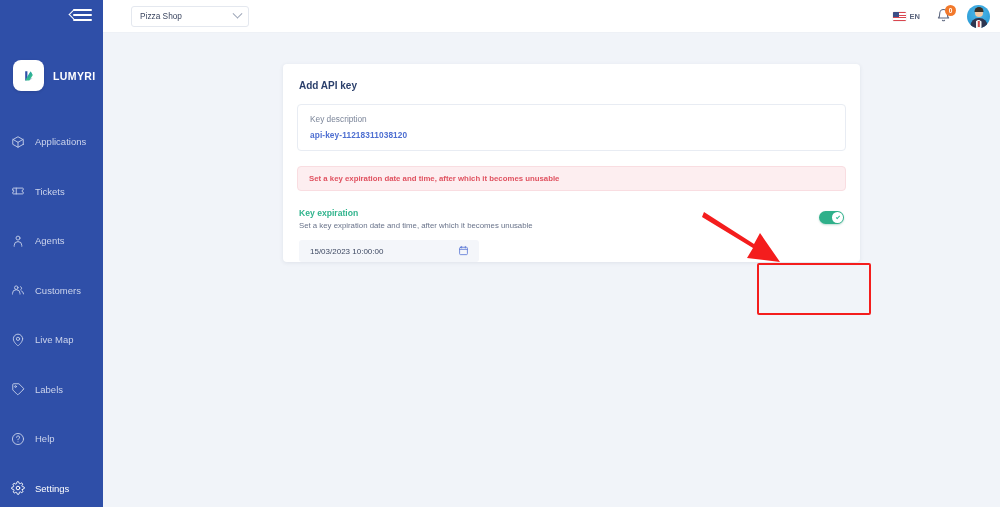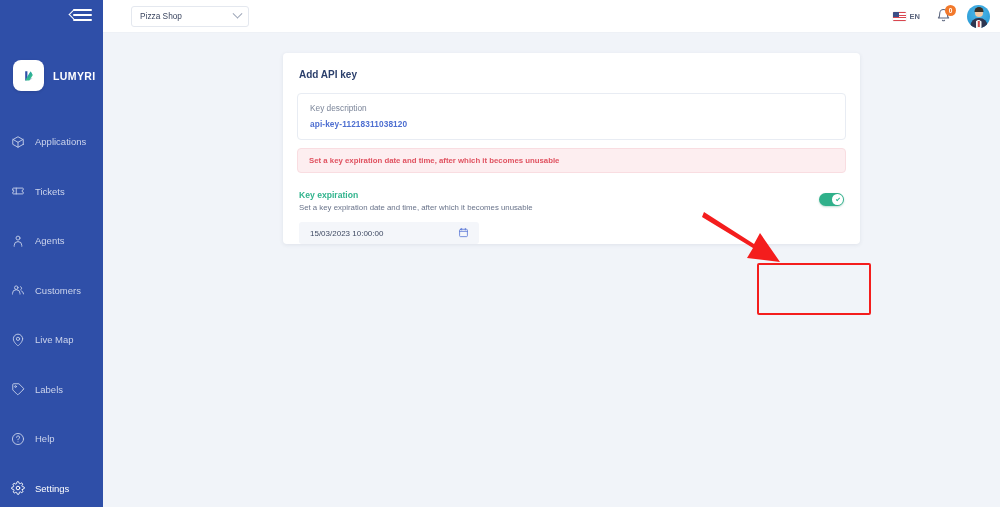--- a/index.html
+++ b/index.html
@@ -99,32 +99,32 @@
   .avatar .head { position: absolute; left: 50%; top: 4px; width: 8px; height: 8px; border-radius: 50%; background:#f3c9a4; transform: translateX(-50%); }
   .avatar .hair { position: absolute; left: 50%; top: 2.5px; width: 9px; height: 5px; border-radius: 5px 5px 0 0; background:#3a3026; transform: translateX(-50%); }
   .avatar .body { position: absolute; left: 50%; bottom: -1px; width: 17px; height: 11px; border-radius: 8px 8px 0 0; background:#2e3650; transform: translateX(-50%); }
   .avatar .shirt { position: absolute; left: 50%; bottom: -1px; width: 6px; height: 9px; background:#f7f7f7; transform: translateX(-50%); clip-path: polygon(50% 0, 100% 22%, 100% 100%, 0 100%, 0 22%); }
   .avatar .tie { position: absolute; left: 50%; bottom: 1px; width: 2.4px; height: 6px; background:#cf4a4a; transform: translateX(-50%); }
 
   .content { flex: 1; position: relative; }
 
   
   .card {
-    position: absolute; left: 180px; top: 20px;
+    position: absolute; left: 180px; top: 31px;
     width: 577px; background: #ffffff;
     border-radius: 4px;
     box-shadow: 0 1px 4px rgba(40,55,90,.09);
     padding: 16px 14px 0 14px;
   }
   .card-title { font-size: 10px; font-weight: bold; color: #2b3f6b; margin-bottom: 13px; padding-left: 2px; }
 
   .desc-box {
     border: 1px solid #e8ecf3; border-radius: 4px;
     padding: 9px 12px 10px 12px;
-    margin-bottom: 8px;
+    margin-bottom: 15px;
   }
   .desc-label { font-size: 8.3px; color: #7b8599; margin-bottom: 6px; }
   .desc-value { font-size: 8.3px; color: #4e6fd1; font-weight: bold; letter-spacing: .1px; }
 
   .alert {
     background: #fdeef0; border: 1px solid #f9dde1; border-radius: 4px;
     padding: 7px 11px;
     font-size: 7.8px; color: #e05260; font-weight: bold;
     margin-bottom: 17px;
   }

